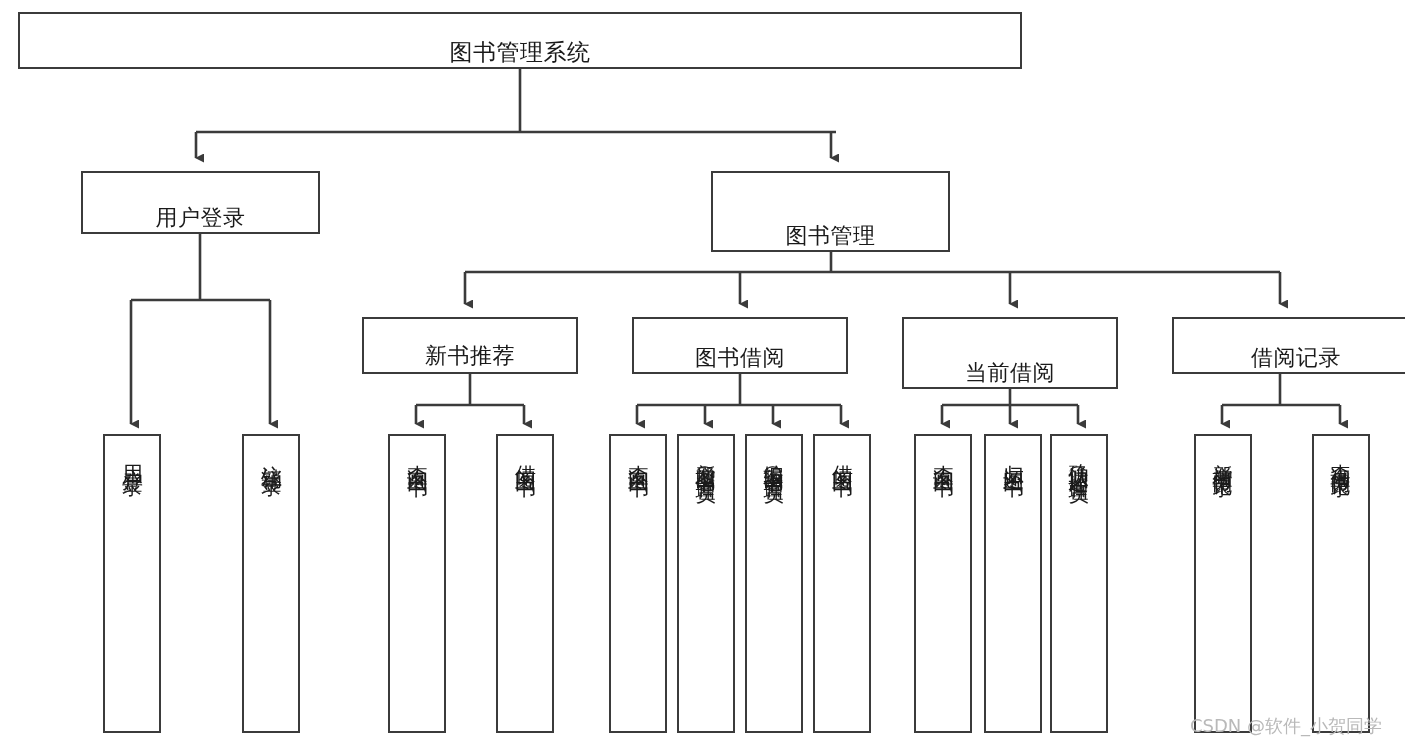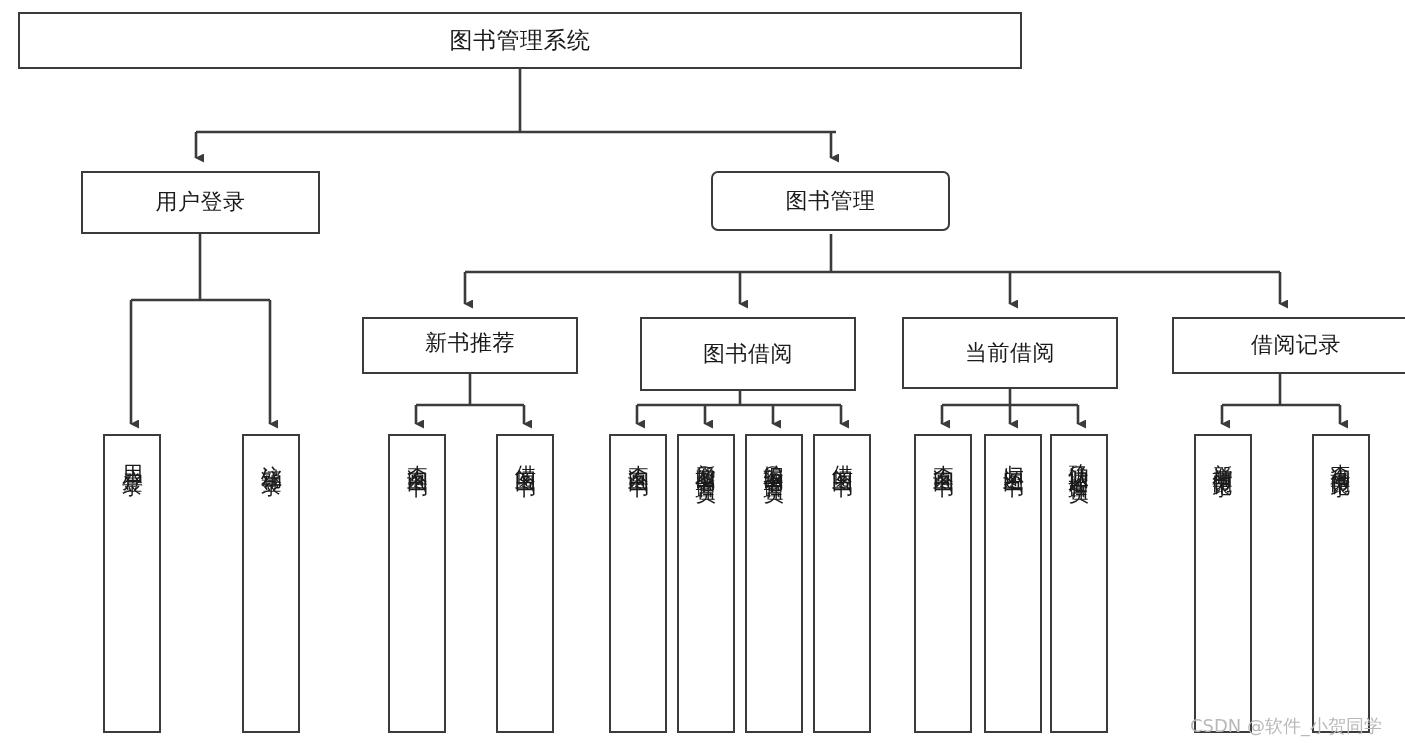--- a/index.html
+++ b/index.html
@@ -24,21 +24,21 @@
     width: 1405px;
     height: 747px;
     pointer-events: none;
   }
   .node {
     position: absolute;
     box-sizing: border-box;
     border: 2px solid #3b3b3b;
     background: #ffffff;
     display: flex;
-    align-items: center;
+    align-items: flex-end;
     justify-content: center;
     color: #1a1a1a;
     z-index: 2;
   }
   .node .lbl {
     display: block;
     text-align: center;
     line-height: 1.28;
     letter-spacing: 0.5px;
   }
@@ -129,28 +129,28 @@
     </g>
   </svg>
 
   <div class="node h-node root" style="left:18px; top:12px; width:1004px; height:57px;">
     <span class="lbl">图书管理系统</span>
   </div>
 
   <div class="node h-node" style="left:81px; top:171px; width:239px; height:63px;">
     <span class="lbl">用户登录</span>
   </div>
-  <div class="node h-node" style="left:711px; top:171px; width:239px; height:60px;border-radius:7px;">
+  <div class="node h-node" style="left:711px; top:171px; width:239px; height:81px;">
     <span class="lbl">图书管理</span>
   </div>
 
   <div class="node h-node" style="left:362px; top:317px; width:216px; height:57px;font-family:Liberation Mono, monospace;">
     <span class="lbl">新书推荐</span>
   </div>
-  <div class="node h-node" style="left:632px; top:317px; width:216px; height:74px;margin-left:8px;">
+  <div class="node h-node" style="left:632px; top:317px; width:216px; height:57px;">
     <span class="lbl">图书借阅</span>
   </div>
   <div class="node h-node" style="left:902px; top:317px; width:216px; height:72px;">
     <span class="lbl">当前借阅</span>
   </div>
   <div class="node h-node" style="left:1172px; top:317px; width:248px; height:57px;">
     <span class="lbl">借阅记录</span>
   </div>
 
   <div class="node v-node" style="left:103px; top:434px; width:58px; height:299px;">

